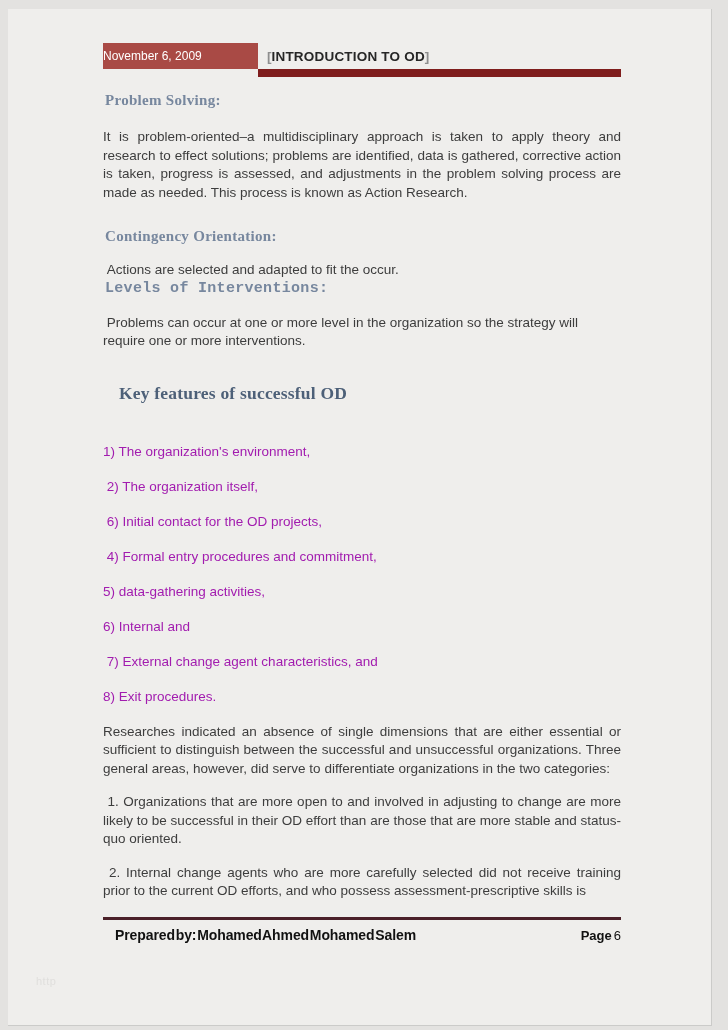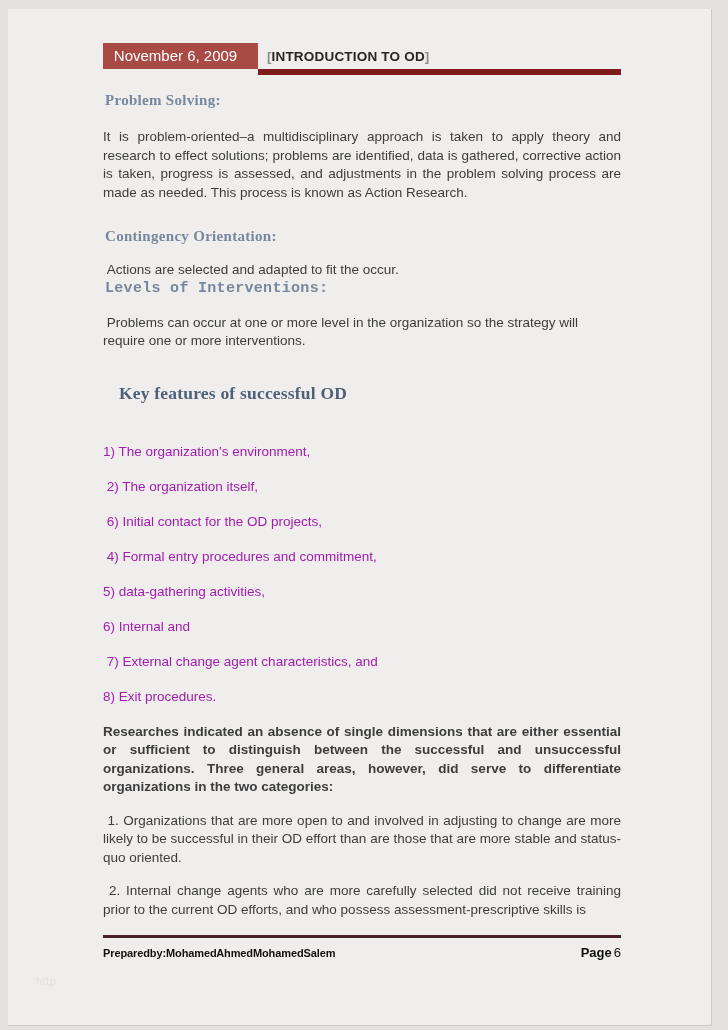--- a/index.html
+++ b/index.html
@@ -17,27 +17,27 @@
     border-bottom:1px solid #cbcbc9;
     box-sizing:border-box;
   }
   .content{padding:34px 90px 0 95px;}
 
   
   .doc-header{display:flex;align-items:flex-start;height:28px;}
   .date-badge{
     width:155px;height:26px;line-height:26px;
     background:#a94a45;color:#ffffff;
-    font-size:15px;text-align:center;
+    font-size:12px;text-align:left;
     padding-right:10px;box-sizing:border-box;
     flex:0 0 auto;
   }
   .title-wrap{
     flex:1;height:26px;line-height:26px;
-    border-bottom:6px solid #7f1d1d;
+    border-bottom:8px solid #7f1d1d;
     padding-left:9px;white-space:nowrap;
   }
   .doc-title{font-size:13.5px;font-weight:bold;color:#262626;letter-spacing:.2px;}
   .bracket{font-size:13.5px;font-weight:bold;color:#8e8e8e;}
 
   
   .sec-h{
     font-family:"Liberation Serif", serif;
     font-size:15px;font-weight:bold;color:#77879e;
     margin:0;padding-left:2px;letter-spacing:.3px;
@@ -54,39 +54,39 @@
   
   .body-p{
     margin:0;color:#3d3d3d;
     font-size:13.5px;line-height:18.5px;
     white-space:pre-wrap;
   }
   .just{text-align:justify;}
   .p-ps{margin-top:19px;}
   .p-co{margin-top:16px;}
   .p-li{margin-top:17px;}
-  .p-research{margin-top:17px;font-weight:bold;}
+  .p-research{margin-top:17px;}
   .p-num{margin-top:15px;}
 
   
   .feature-list{margin-top:39px;}
   .feature{
     color:#a21caf;font-size:13.5px;line-height:18px;
     margin-bottom:17px;white-space:pre-wrap;
   }
 
   
   .footer-rule{margin-top:16px;height:3px;background:#4b2129;}
   .doc-footer{
     display:flex;justify-content:space-between;align-items:baseline;
     margin-top:7px;
   }
   .prepared{
-    font-size:11px;font-weight:bold;color:#111111;
-    word-spacing:-3px;letter-spacing:-.1px;
+    font-size:14px;font-weight:bold;color:#111111;
+    word-spacing:-3px;letter-spacing:-.1px;margin-left:12px;
   }
   .pageno{font-size:13px;color:#111111;}
   .pg-label{font-weight:bold;}
   .pg-num{font-weight:normal;margin-left:2px;}
 
   .watermark{
     position:absolute;left:28px;top:966px;
     font-size:11px;color:#e0dfdd;letter-spacing:.5px;
   }
 </style>

